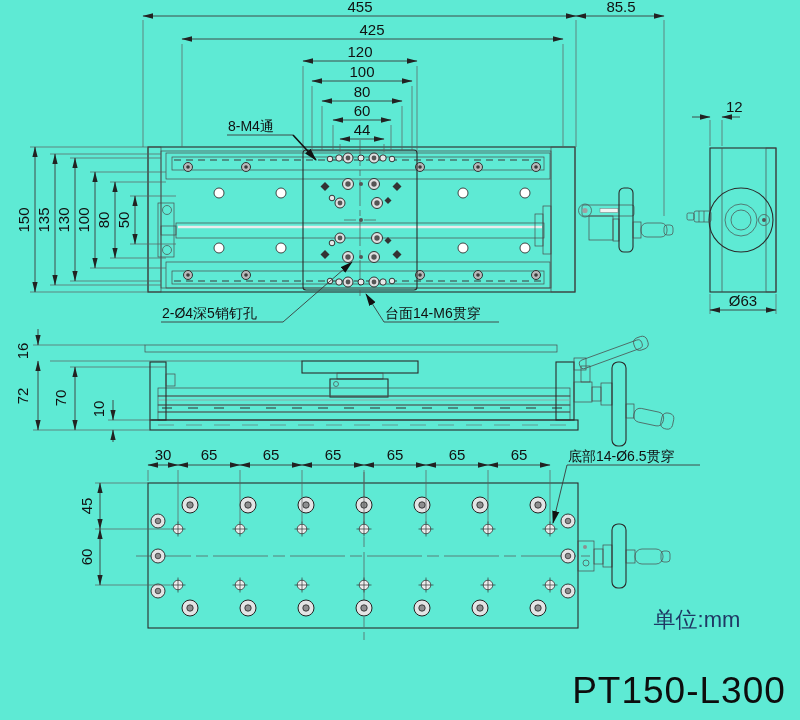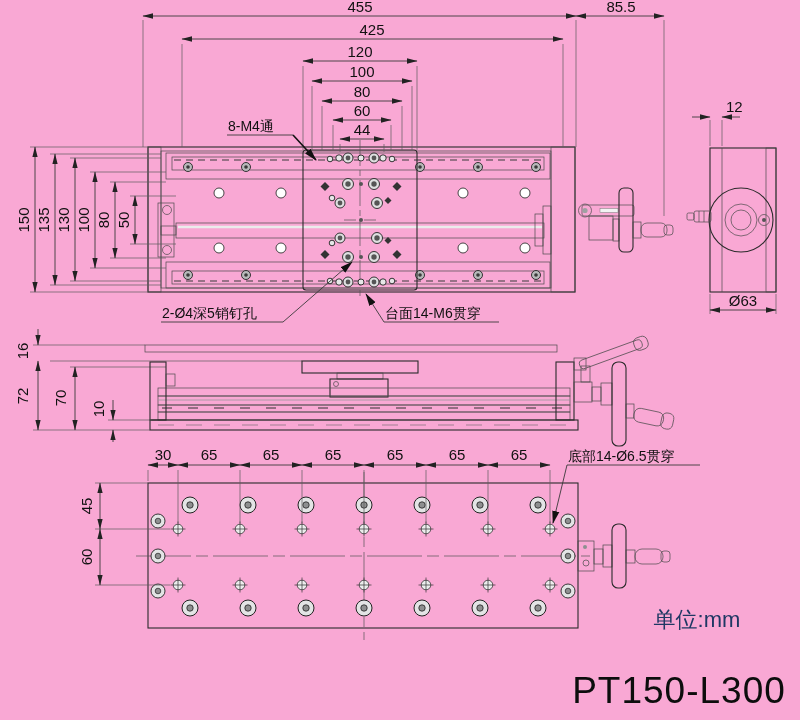--- a/index.html
+++ b/index.html
@@ -1,16 +1,16 @@
 <!DOCTYPE html>
 <html><head>
 <meta charset="utf-8">
 <style>
   html,body{margin:0;padding:0;background:#ffffff;}
-  .page{width:800px;height:720px;position:relative;background:#f9a8d4;overflow:hidden;}
+  .page{width:800px;height:720px;position:relative;background:#5eead4;overflow:hidden;}
   svg{display:block;}
   
   .obj{stroke:#2b2b2b;stroke-width:1.1;fill:none;}
   .thin{stroke:#4a4a4a;stroke-width:0.7;fill:none;}
   .dim{stroke:#3a3a3a;stroke-width:0.9;fill:none;}
   .ext{stroke:#5c5c5c;stroke-width:0.7;fill:none;}
   .cl{stroke:#555;stroke-width:0.7;fill:none;}
   text{font-family:"Liberation Sans","DejaVu Sans",sans-serif;fill:#111;}
   .d{font-size:15px;}
   .lab{font-size:14px;}

